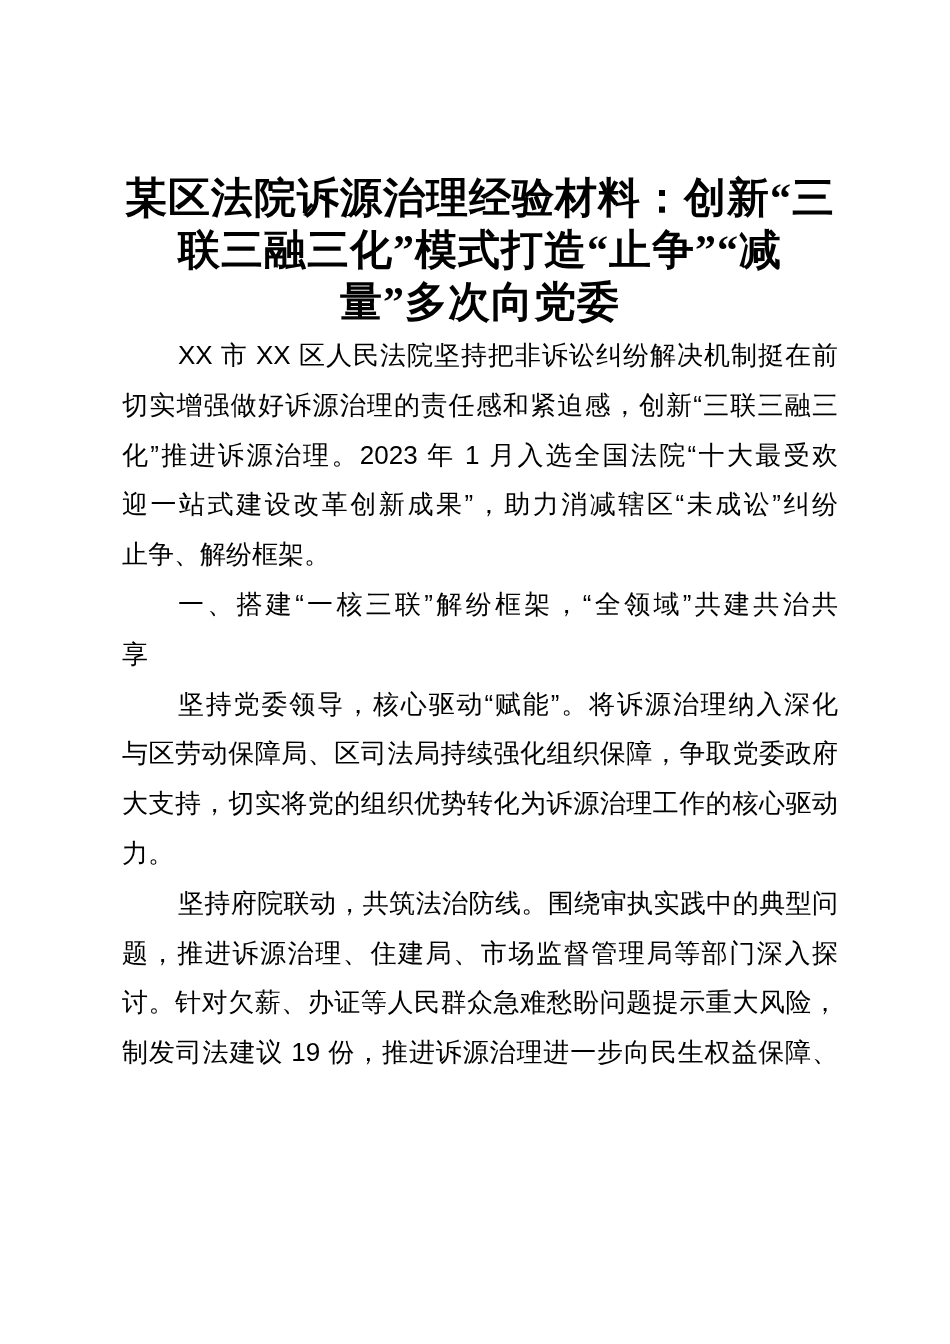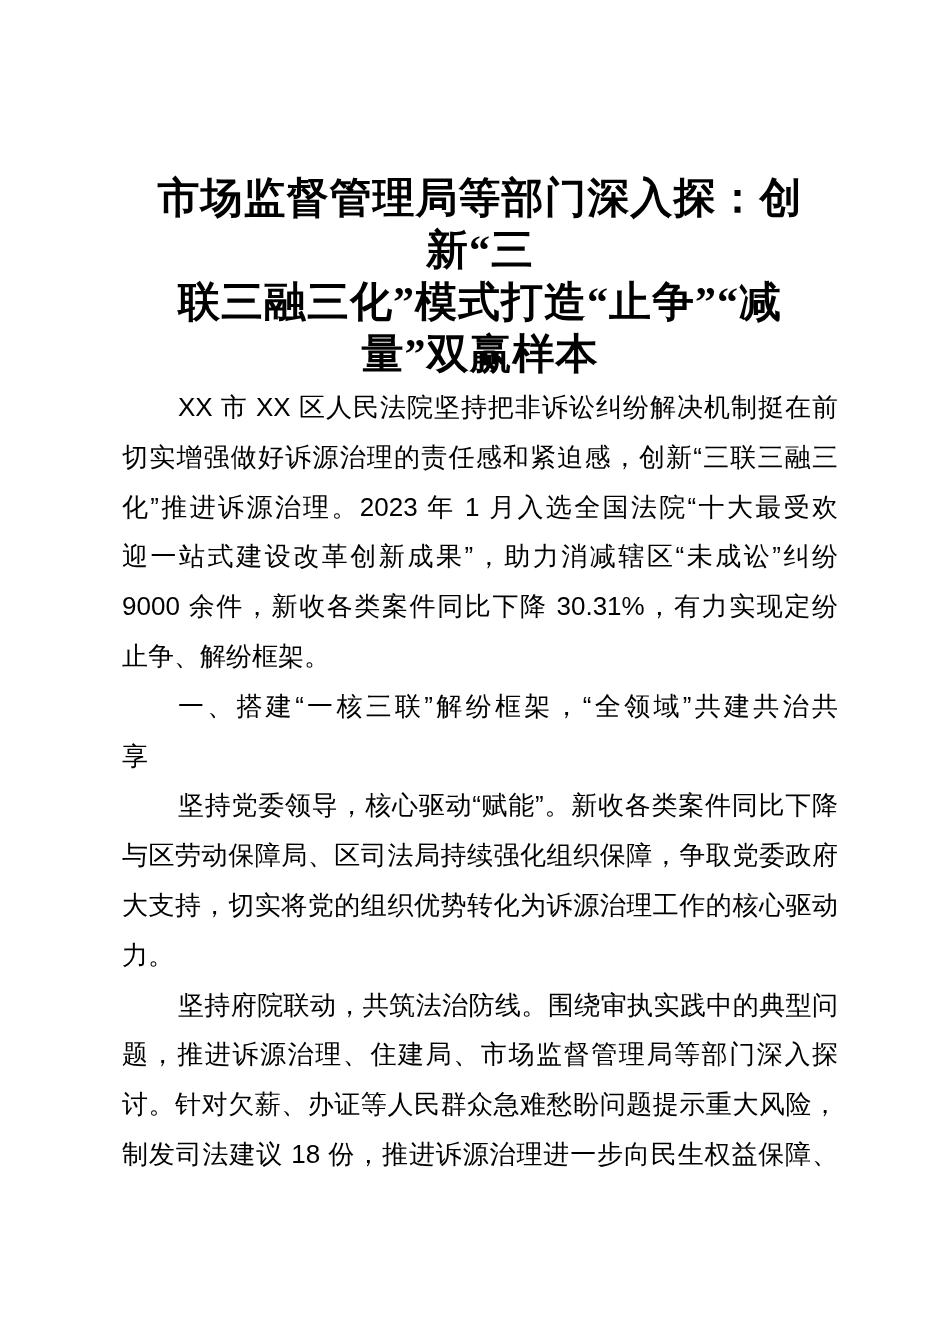--- a/index.html
+++ b/index.html
@@ -51,43 +51,42 @@
   }
   .line.end {
     text-align-last: left;
   }
 </style>
 </head>
 <body>
 
 <div class="page">
   <h1 class="doc-title">
-    <span class="title-line">市场监督管理局等部门深入探：创新“三</span>
+    <span class="title-line">某区法院诉源治理经验材料：创新“三</span>
     <span class="title-line">联三融三化”模式打造“止争”“减</span>
-    <span class="title-line">量”双赢样本</span>
+    <span class="title-line">量”多次向党委</span>
   </h1>
   <div class="doc-body" id="doc-body">
       <div class="block">
         <div class="line indent">XX 市 XX 区人民法院坚持把非诉讼纠纷解决机制挺在前面，</div>
         <div class="line">切实增强做好诉源治理的责任感和紧迫感，创新“三联三融三</div>
         <div class="line">化”推进诉源治理。2023 年 1 月入选全国法院“十大最受欢</div>
         <div class="line">迎一站式建设改革创新成果”，助力消减辖区“未成讼”纠纷</div>
-        <div class="line">9000 余件，新收各类案件同比下降 30.31%，有力实现定纷</div>
         <div class="line end">止争、解纷框架。</div>
       </div>
       <div class="block">
         <div class="line indent">一、搭建“一核三联”解纷框架，“全领域”共建共治共</div>
         <div class="line end">享</div>
       </div>
       <div class="block">
-        <div class="line indent">坚持党委领导，核心驱动“赋能”。新收各类案件同比下降</div>
+        <div class="line indent">坚持党委领导，核心驱动“赋能”。将诉源治理纳入深化</div>
         <div class="line">与区劳动保障局、区司法局持续强化组织保障，争取党委政府更</div>
         <div class="line">大支持，切实将党的组织优势转化为诉源治理工作的核心驱动</div>
         <div class="line end">力。</div>
       </div>
       <div class="block">
         <div class="line indent">坚持府院联动，共筑法治防线。围绕审执实践中的典型问</div>
         <div class="line">题，推进诉源治理、住建局、市场监督管理局等部门深入探</div>
         <div class="line">讨。针对欠薪、办证等人民群众急难愁盼问题提示重大风险，</div>
-        <div class="line">制发司法建议 18 份，推进诉源治理进一步向民生权益保障、</div>
+        <div class="line">制发司法建议 19 份，推进诉源治理进一步向民生权益保障、</div>
       </div>
     </div>
 </div>
 
 </body></html>

